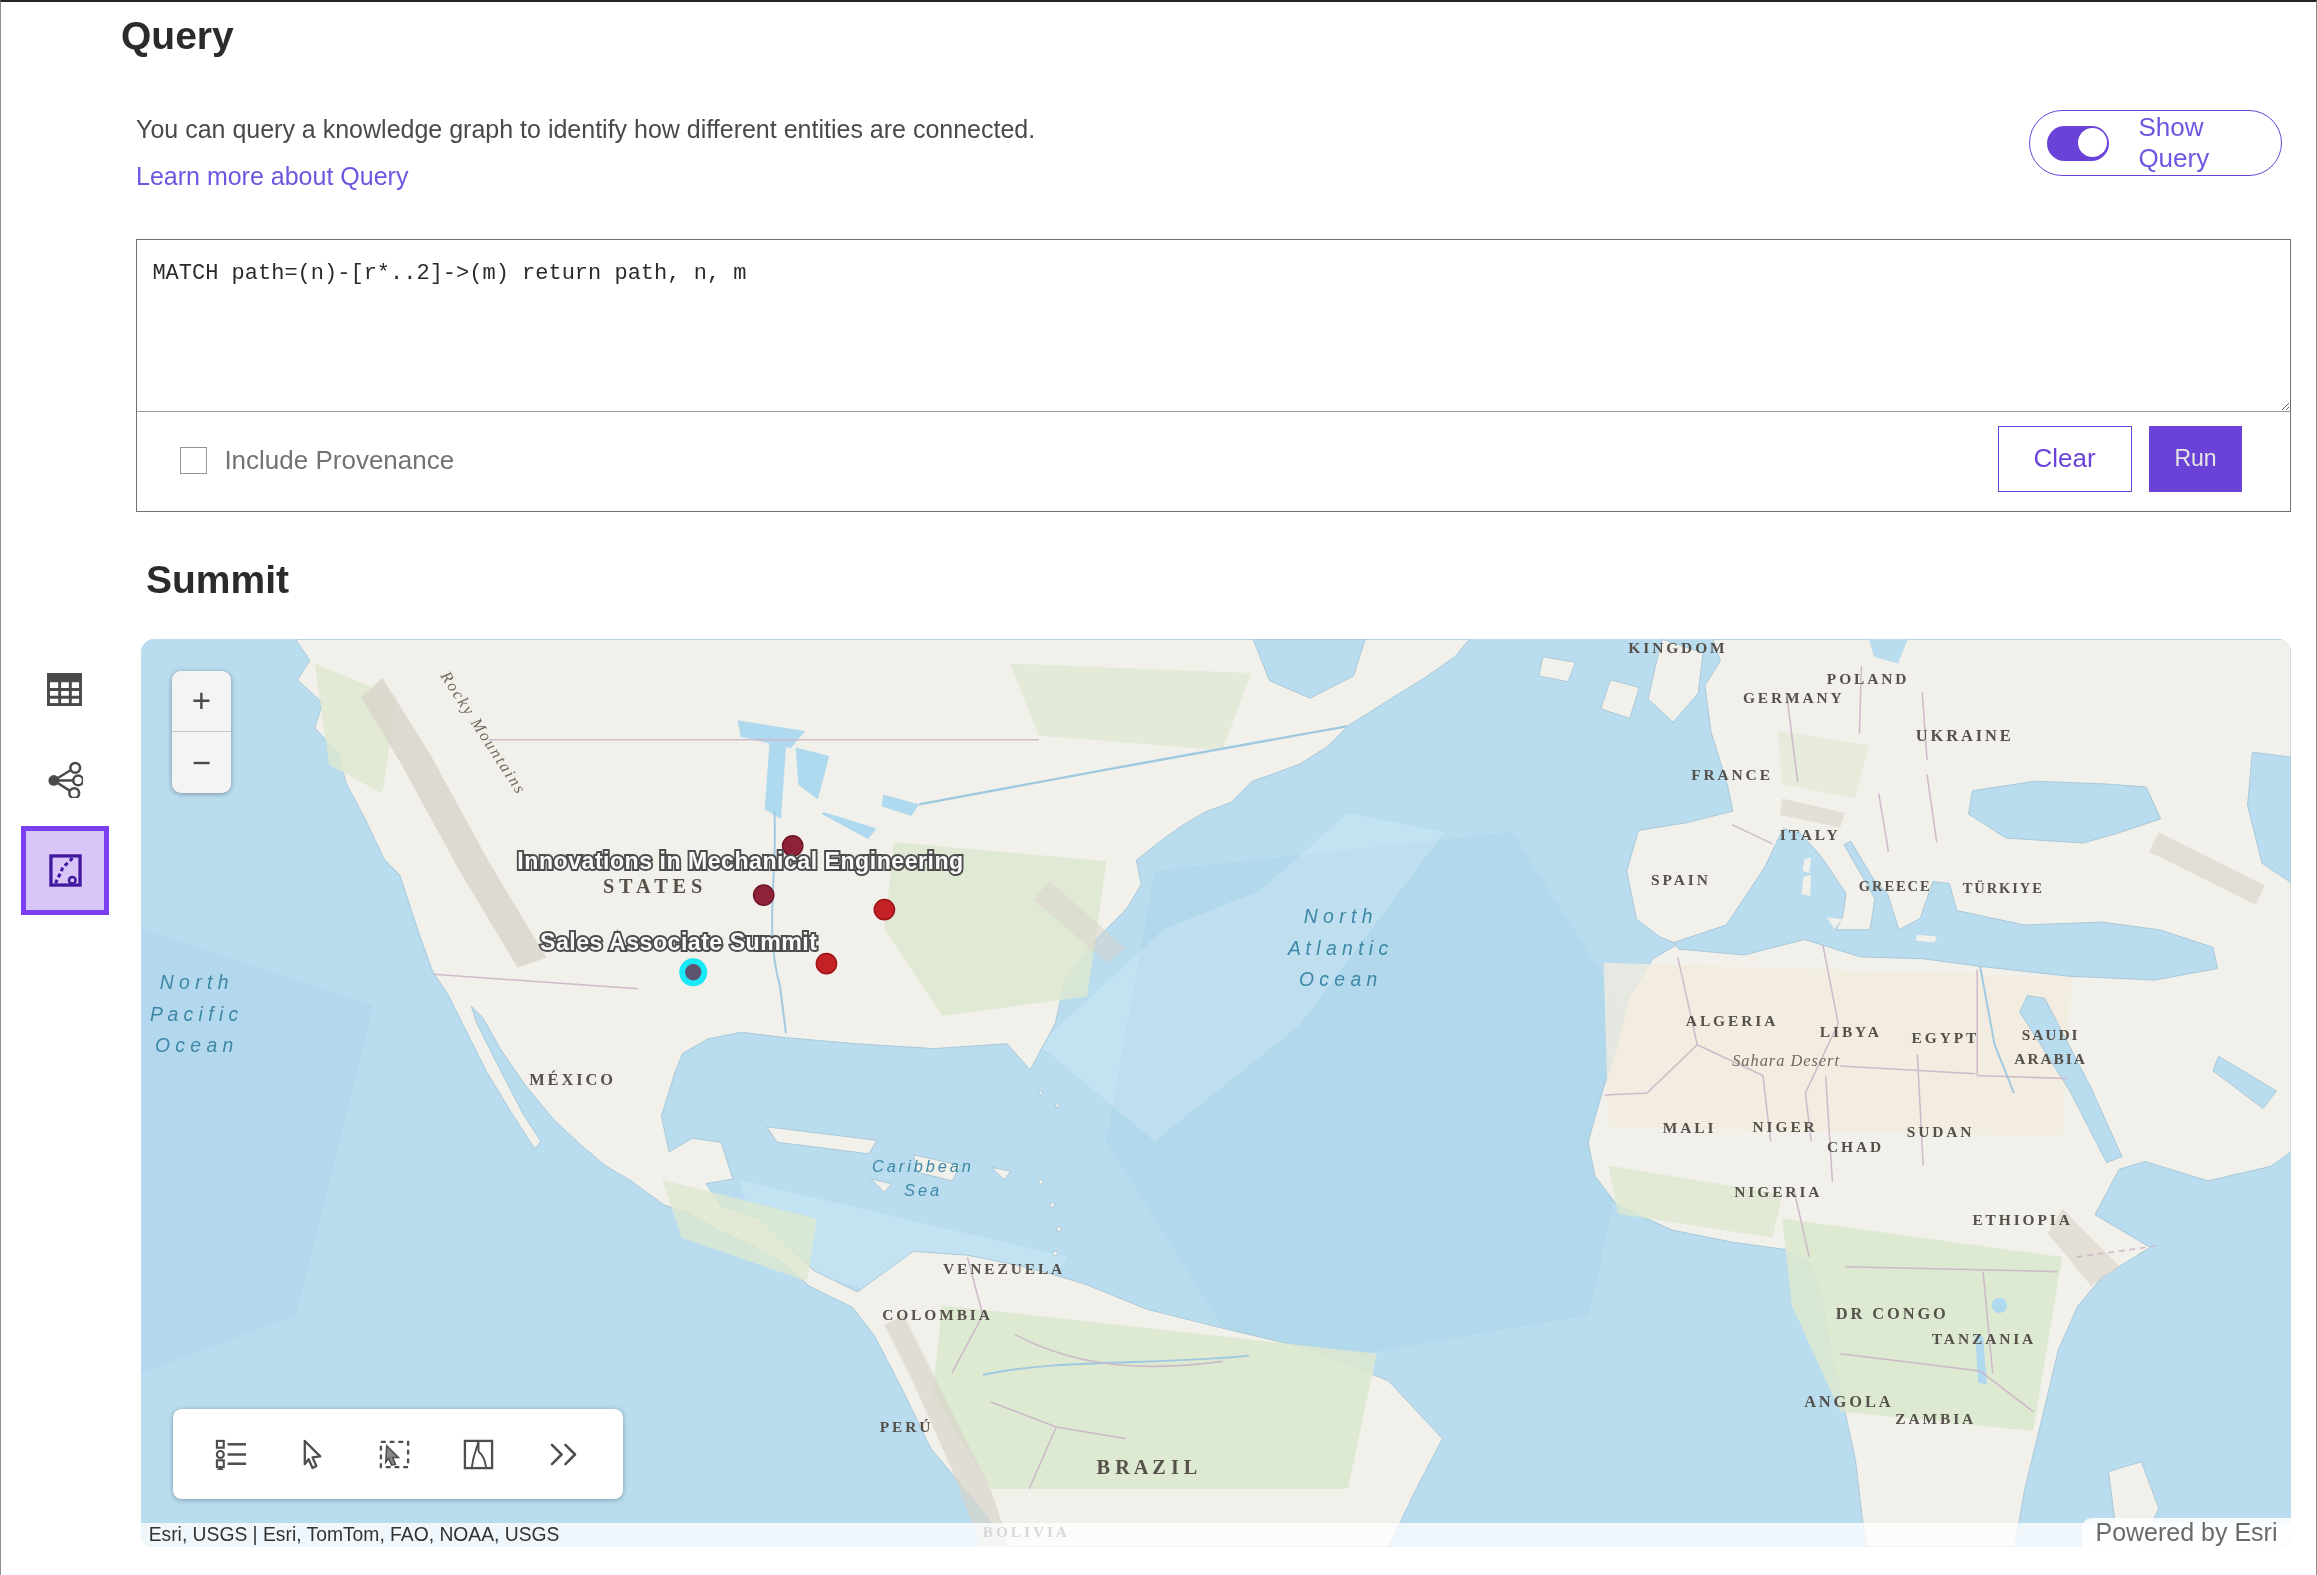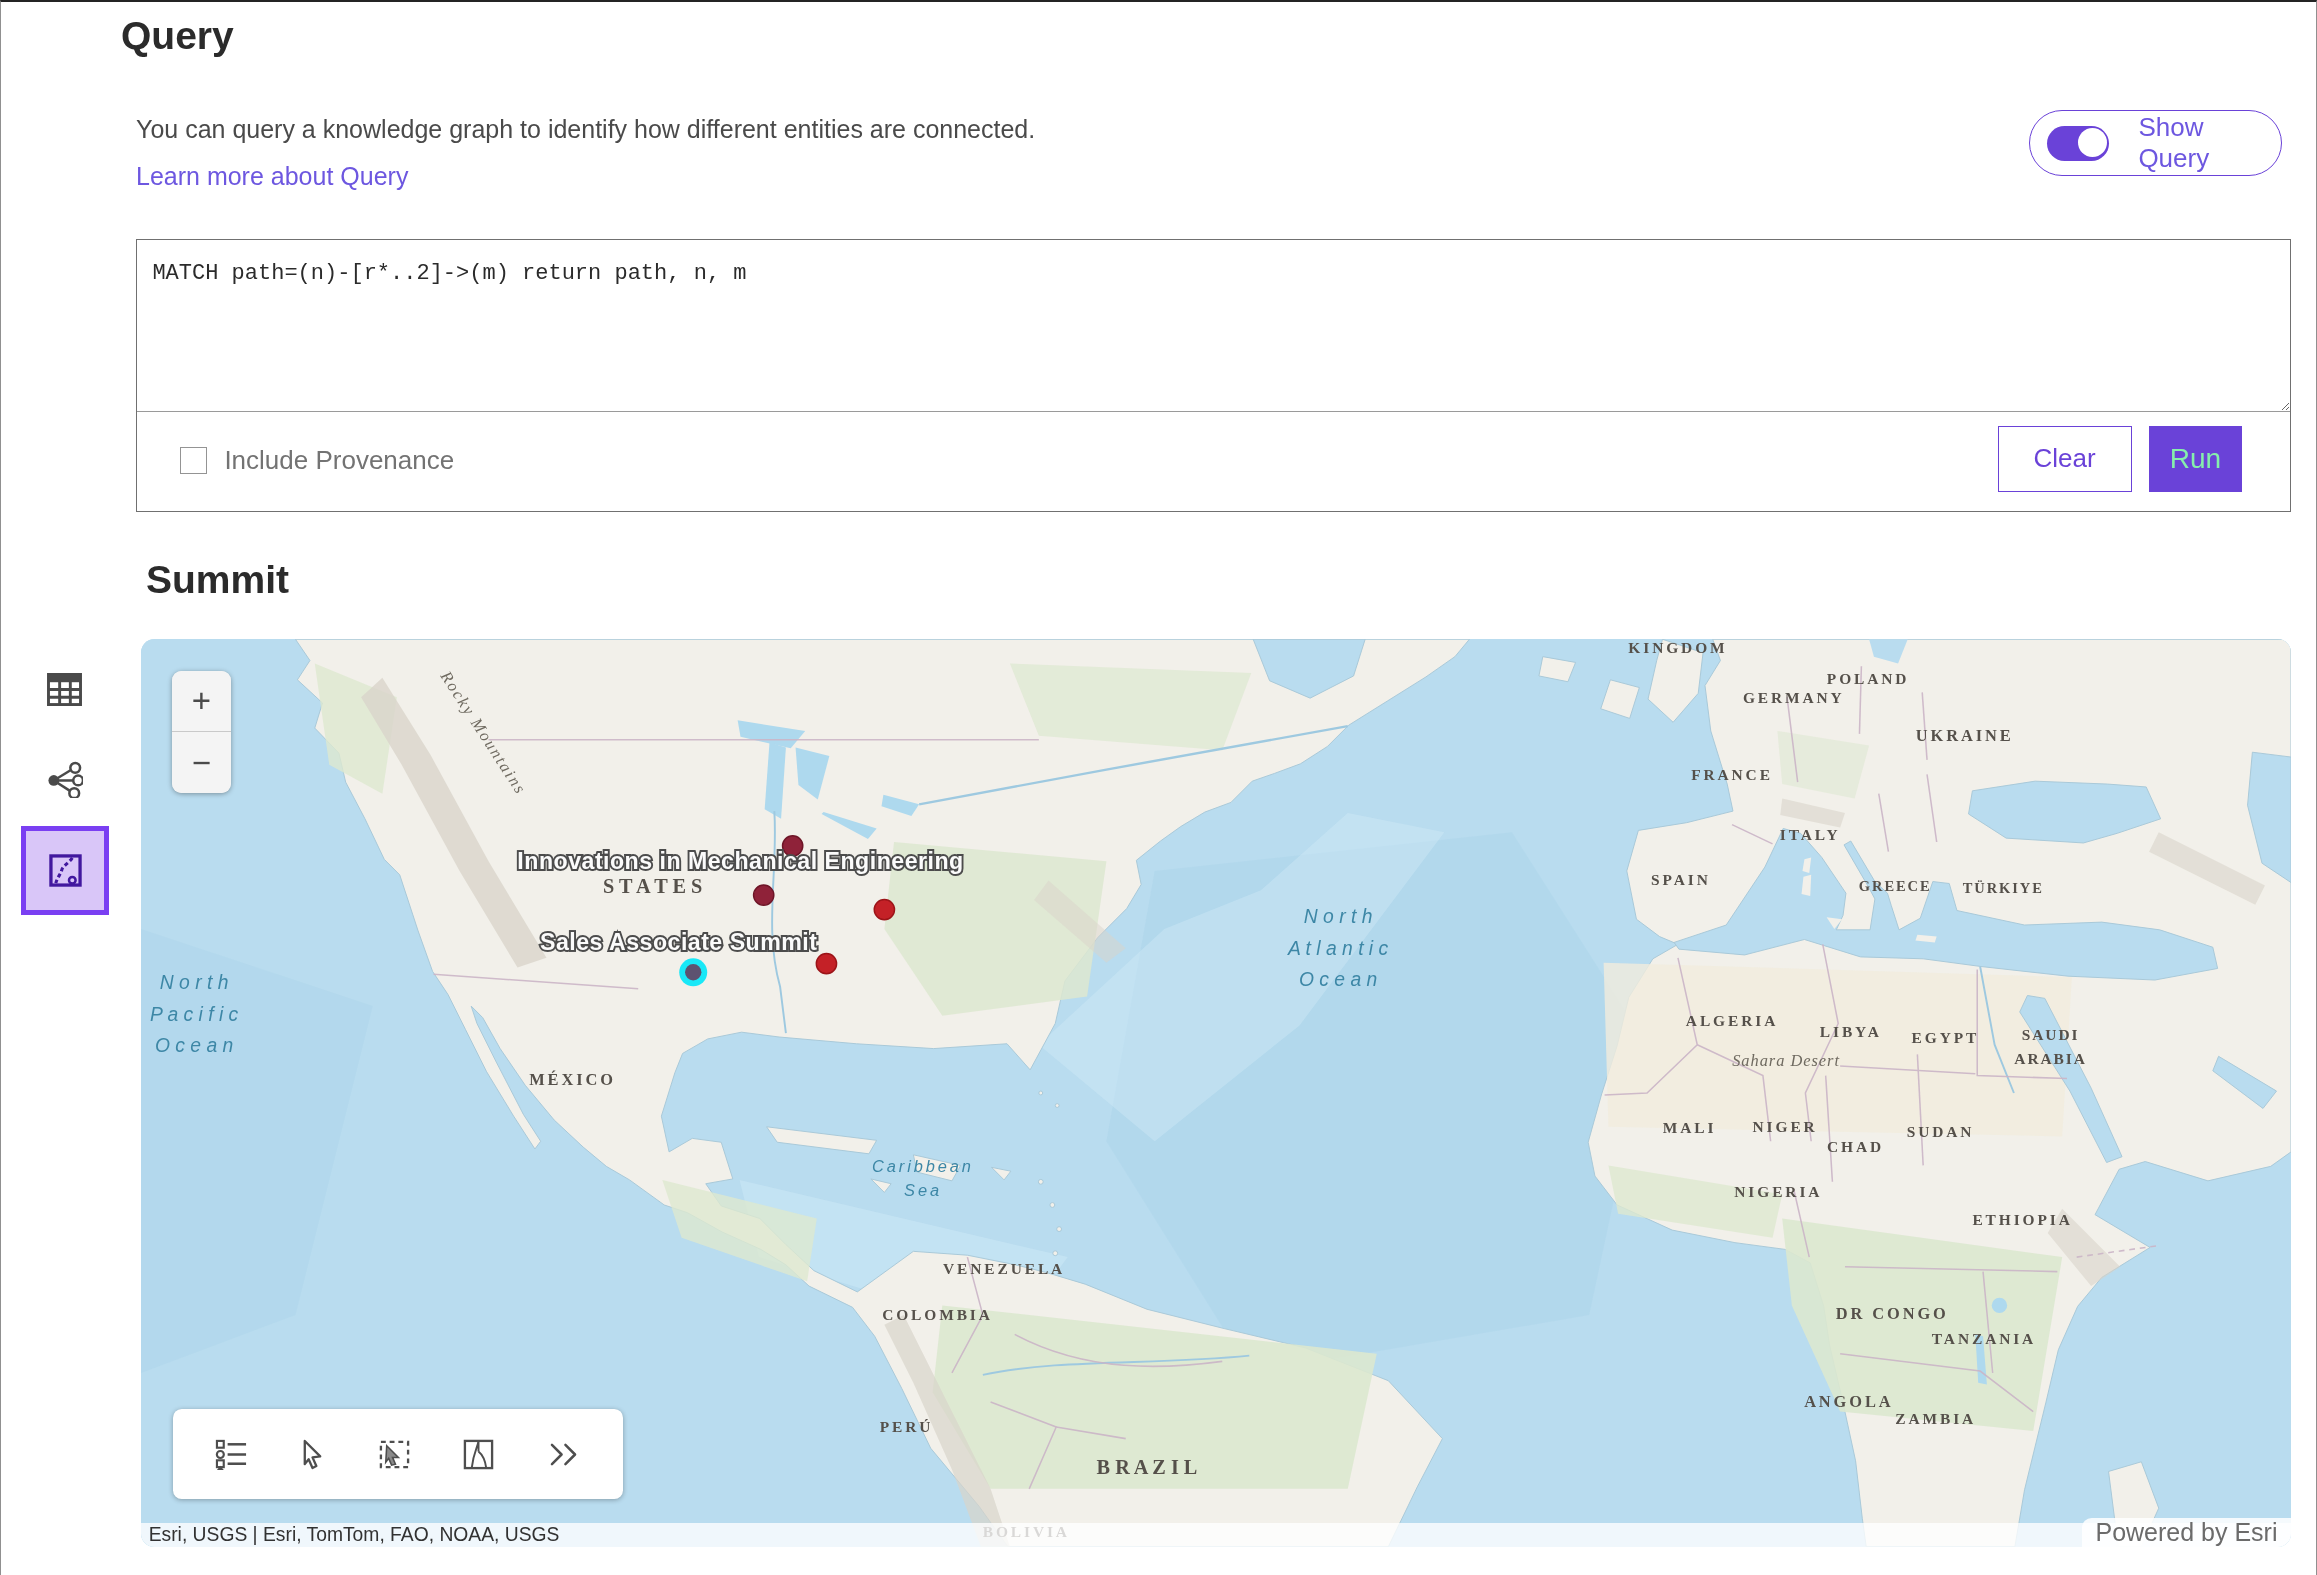--- a/index.html
+++ b/index.html
@@ -25,22 +25,22 @@
                     border-bottom:1.9px solid #9a9a9a; resize:both;
                     font-family:Liberation Mono, monospace; font-size:22px; color:#2b2b2b;
                     padding:21px 15.4px; }
   .panel-row { position:relative; height:96px; display:flex; align-items:center; }
   .chk { appearance:none; width:27px; height:27px; border:1.9px solid #949494; background:#fff;
          margin-left:43px; cursor:pointer; }
   .chk-lbl { font-size:26px; color:#737373; margin-left:17.4px; }
   .btns { position:absolute; right:48px; top:13.5px; display:flex; gap:17.4px; }
   .btn-clear { width:134px; height:66px; background:#fff; border:1.9px solid #6a42d8; color:#6a42d8;
                font-size:26px; font-family:inherit; cursor:pointer; }
-  .btn-run   { width:93px;  height:66px; background:#6a42d8; border:none; color:#86efac;
-               font-size:28px; font-family:inherit; cursor:pointer; }
+  .btn-run   { width:93px;  height:66px; background:#6a42d8; border:none; color:#e5e5e5;
+               font-size:23px; font-family:inherit; cursor:pointer; }
 
   
   .h-results { position:absolute; left:145px; top:556px; font-size:39px; font-weight:700; color:#2b2b2b; }
 
   .side-btn { position:absolute; width:42px; height:42px; display:flex; align-items:center;
               justify-content:center; background:transparent; border:none; cursor:pointer; }
   .side-sel { position:absolute; left:20px; top:824px; width:88px; height:89px;
               background:#d9c6f8; border:5.8px solid #7a3ff2; display:flex;
               align-items:center; justify-content:center; cursor:pointer; }
 

